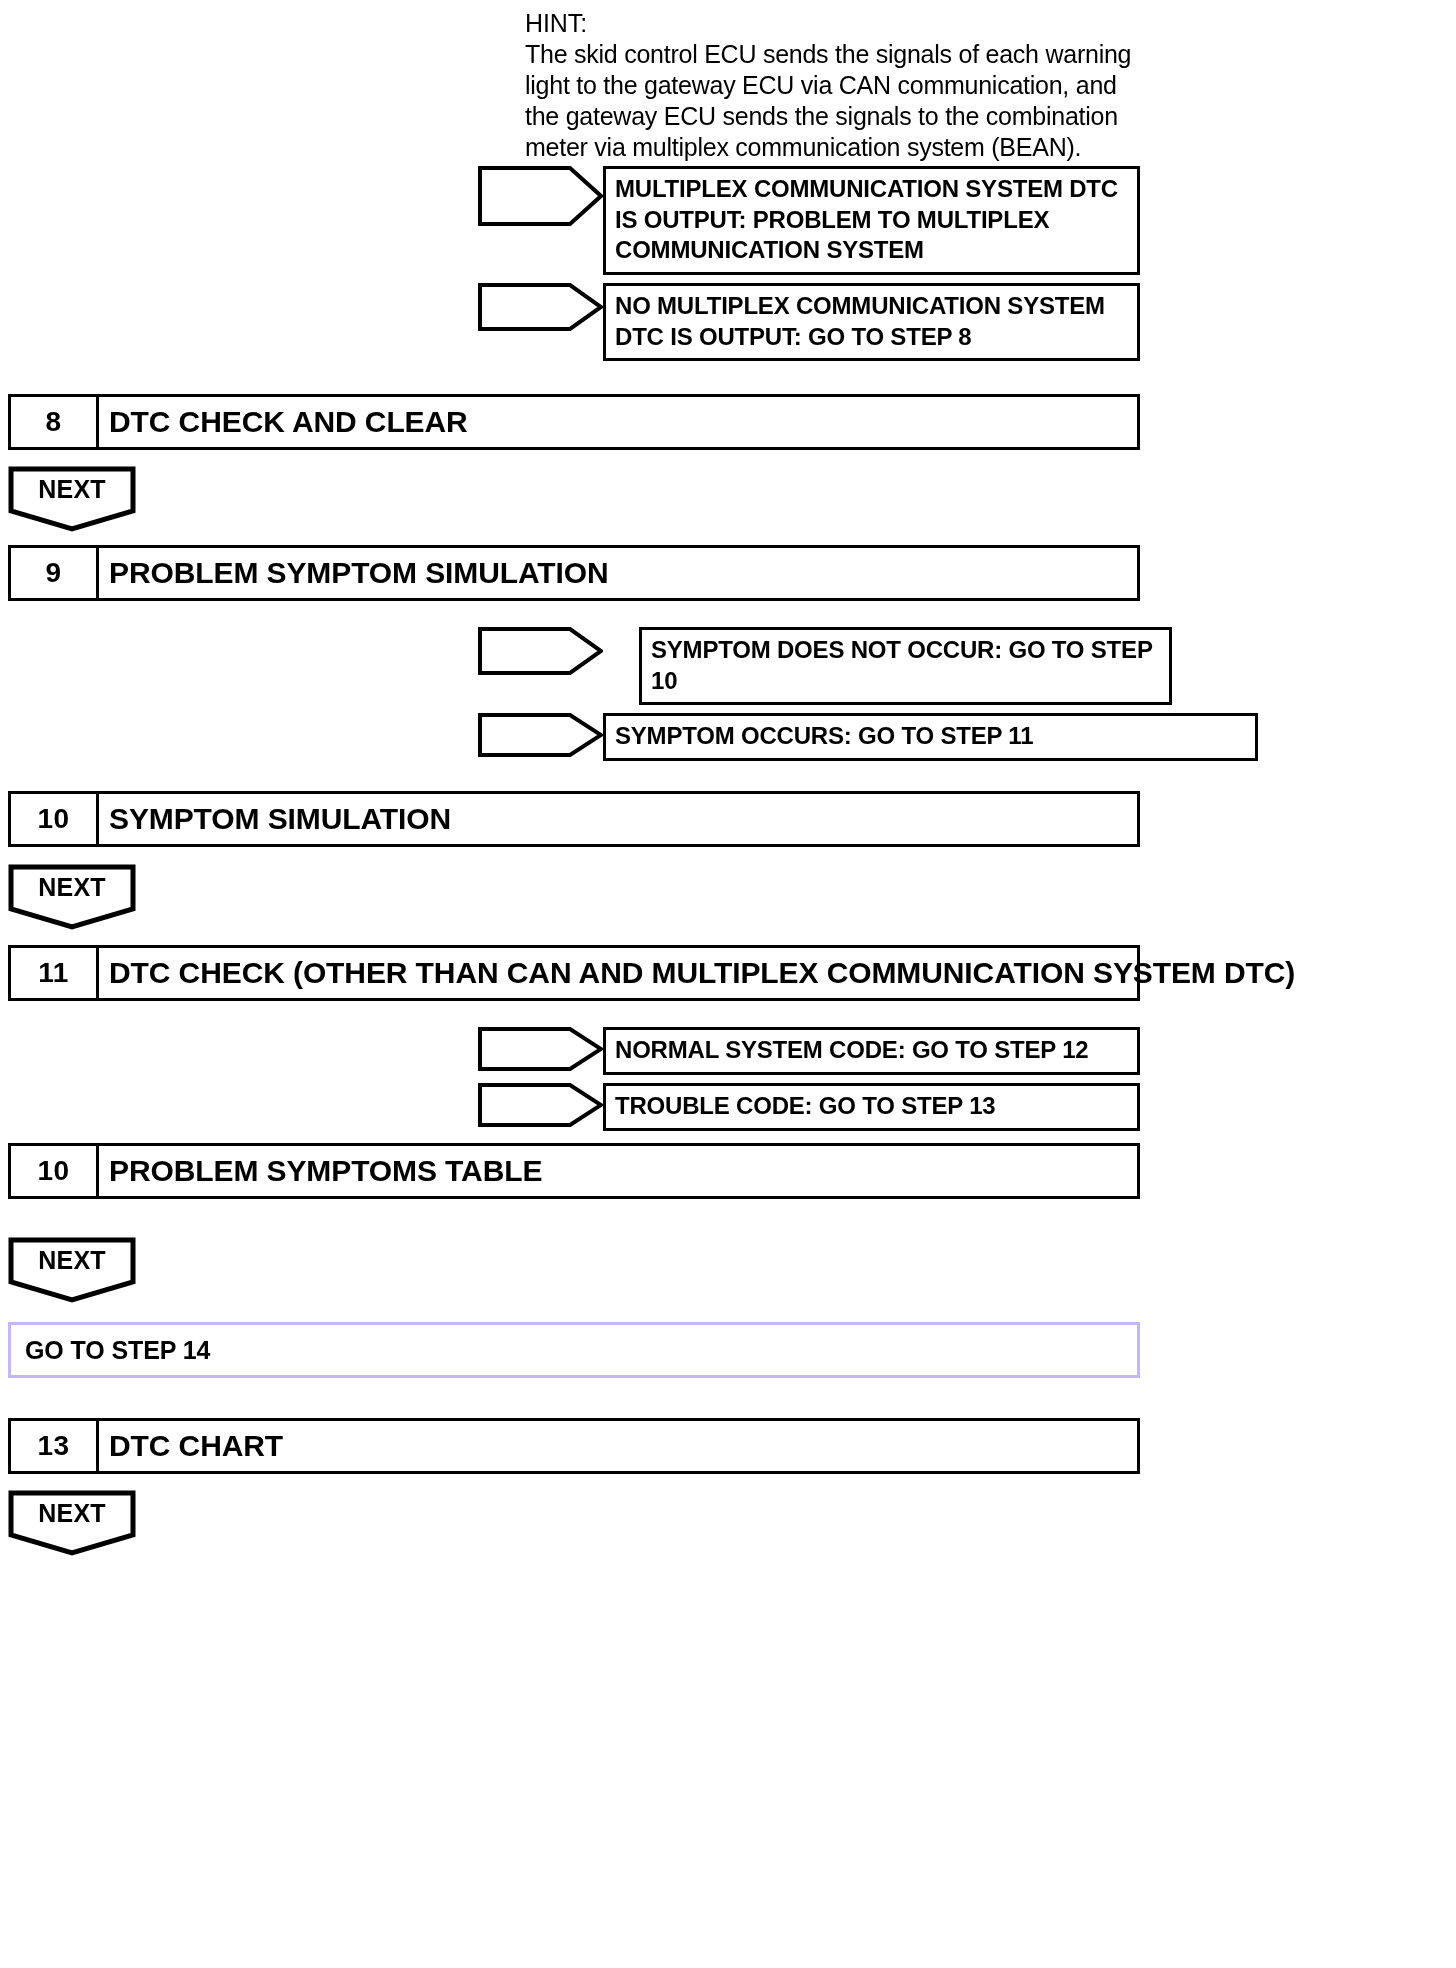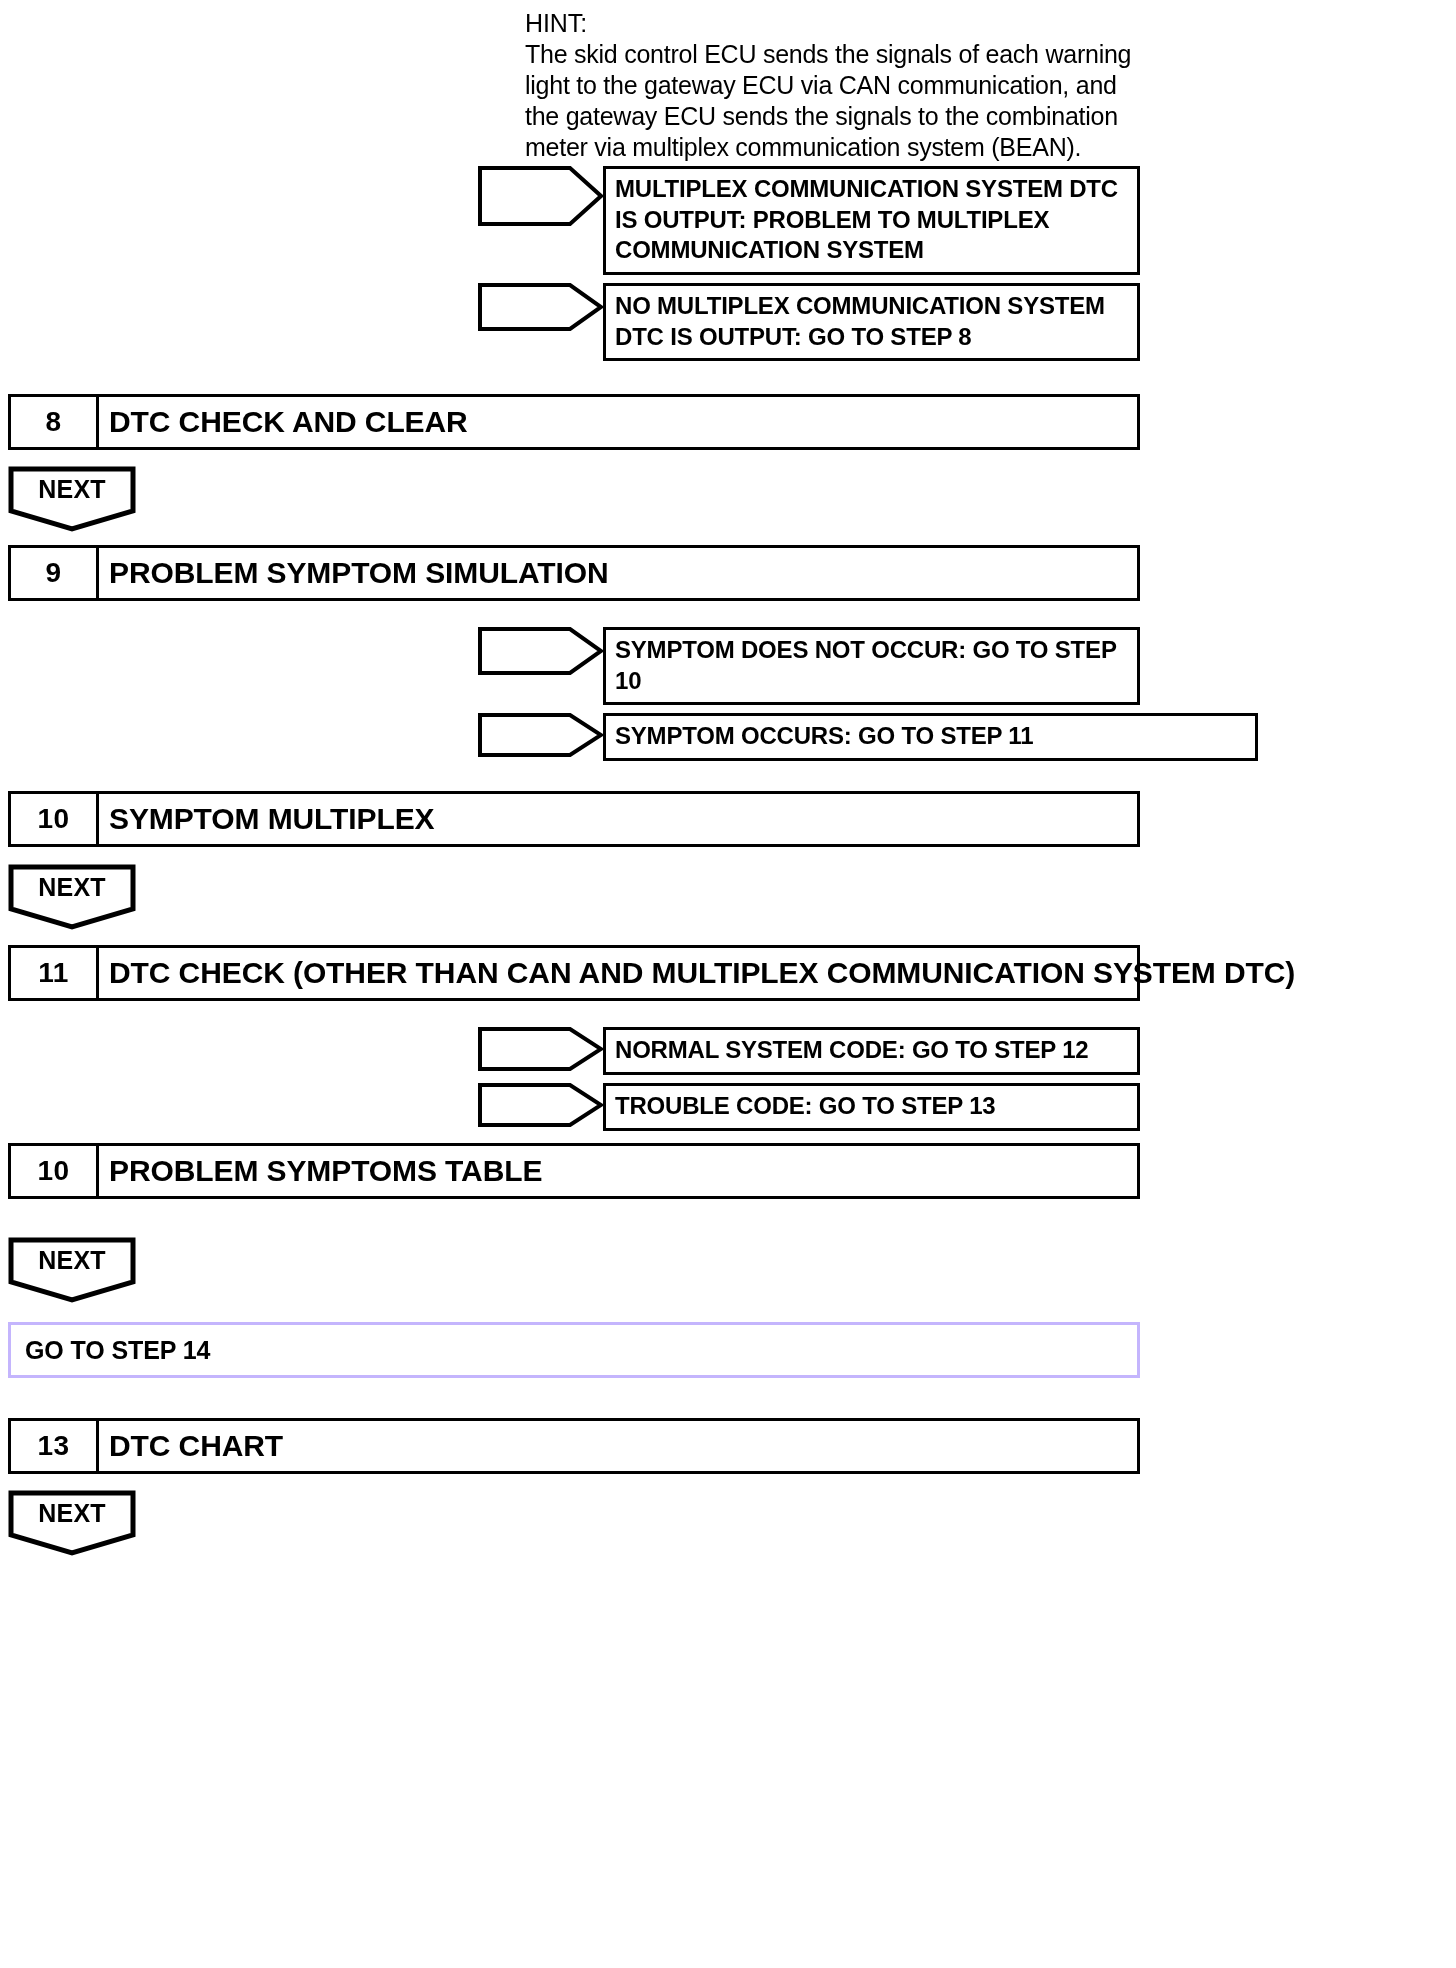--- a/index.html
+++ b/index.html
@@ -169,21 +169,21 @@
     <path d="M3,3 L125,3 L125,45 L64,63 L3,45 Z" fill="#ffffff" stroke="#000000" stroke-width="5"></path>
   </svg>
   <div class="next-label">NEXT</div>
 </div>
 
 <div class="step-row" style="left:8px; top:545px; width:1132px;">
   <div class="step-num">9</div>
   <div class="step-title">PROBLEM SYMPTOM SIMULATION</div>
 </div>
 
-<div class="callout" style="left:478px; top:627px; width:662px;">
+<div class="callout" style="left:478px; top:627px; width:662px;gap:36px;">
   <div class="callout-arrow">
     <svg width="125" height="48" viewBox="0 0 125 48">
       <path d="M2,2 L92,2 L123,24 L92,46 L2,46 Z" fill="#ffffff" stroke="#000000" stroke-width="4"></path>
     </svg>
   </div>
   <div class="callout-box">
     <div class="line">SYMPTOM DOES NOT OCCUR: GO TO STEP</div>
     <div class="line">10</div>
   </div>
 </div>
@@ -194,21 +194,21 @@
       <path d="M2,2 L92,2 L123,22 L92,42 L2,42 Z" fill="#ffffff" stroke="#000000" stroke-width="4"></path>
     </svg>
   </div>
   <div class="callout-box">
     <div class="line">SYMPTOM OCCURS: GO TO STEP 11</div>
   </div>
 </div>
 
 <div class="step-row" style="left:8px; top:791px; width:1132px;">
   <div class="step-num">10</div>
-  <div class="step-title">SYMPTOM MULTIPLEX</div>
+  <div class="step-title">SYMPTOM SIMULATION</div>
 </div>
 
 <div class="next-conn" style="left:8px; top:864px;">
   <svg width="128" height="66" viewBox="0 0 128 66">
     <path d="M3,3 L125,3 L125,45 L64,63 L3,45 Z" fill="#ffffff" stroke="#000000" stroke-width="5"></path>
   </svg>
   <div class="next-label">NEXT</div>
 </div>
 
 <div class="step-row" style="left:8px; top:945px; width:1132px;">

